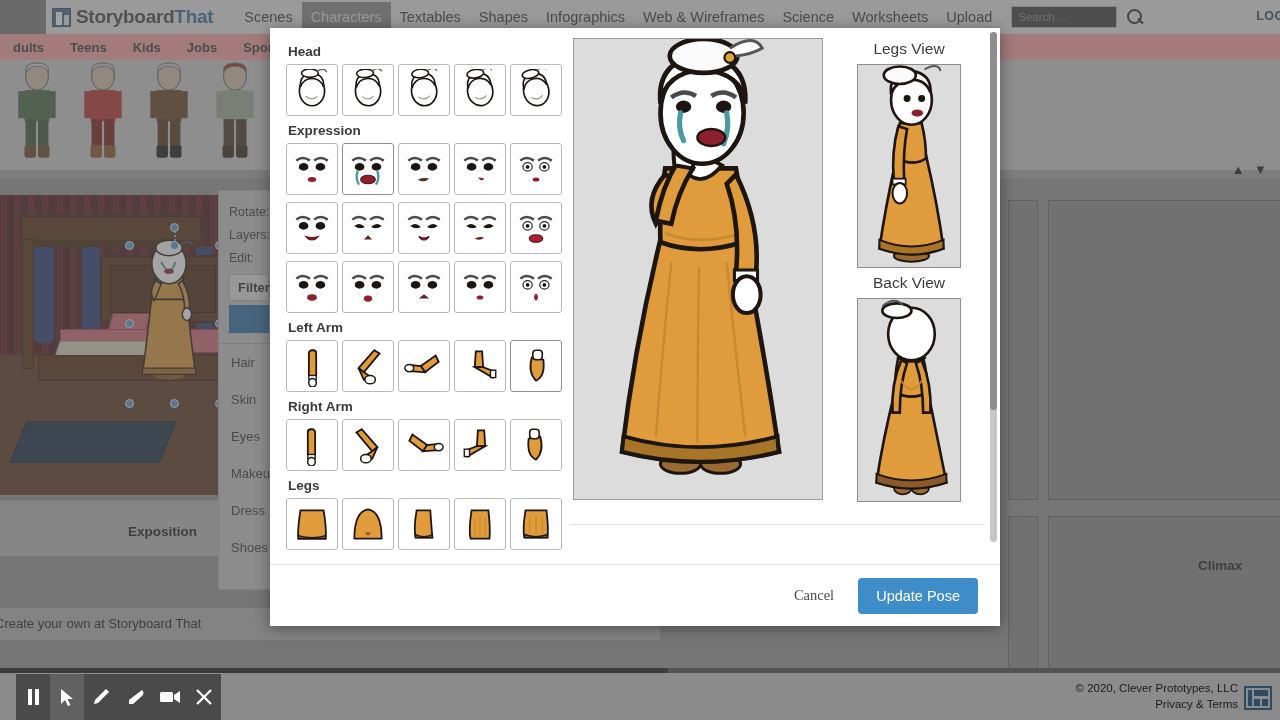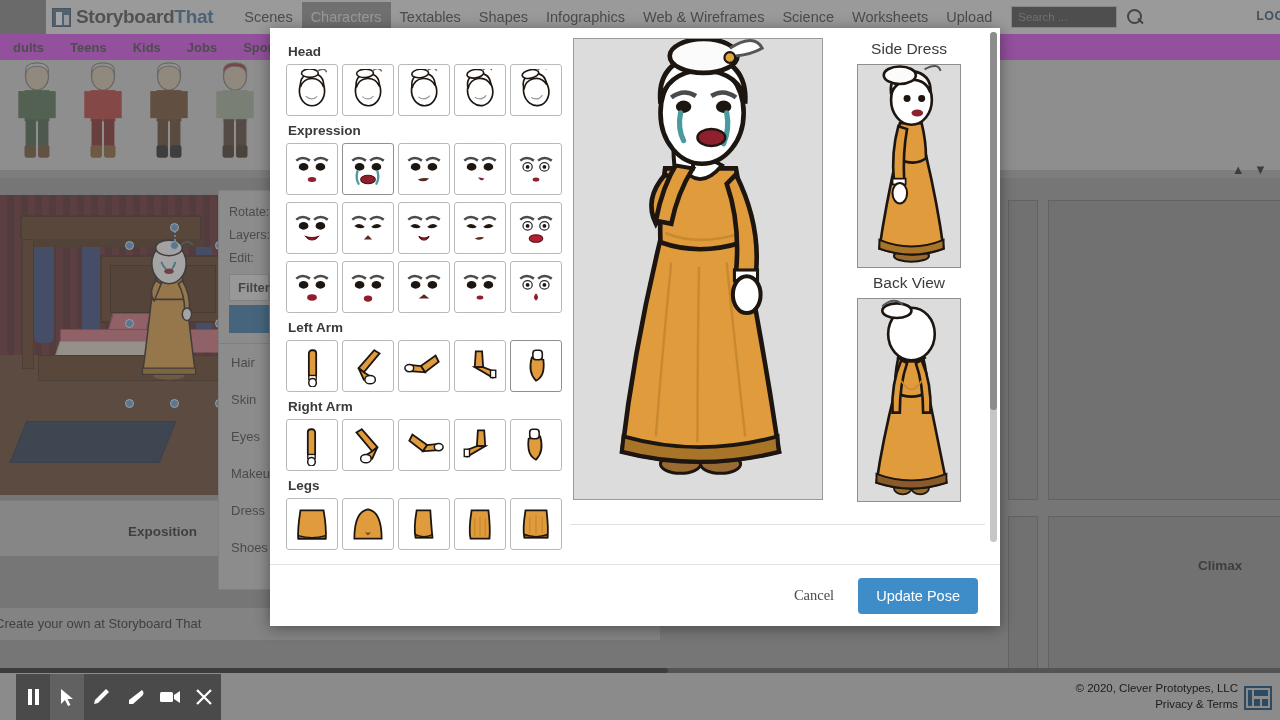--- a/index.html
+++ b/index.html
@@ -46,21 +46,21 @@
   }
   .search-ico::after {
     content:""; position:absolute; left:10px; top:11px; width:7px; height:2px;
     background:#2b2b2b; transform: rotate(45deg);
   }
   .logout { position: absolute; right: 10px; top: 9px; font-size: 12.5px; font-weight: bold; color: #2c4a66; letter-spacing: .4px; }
 
   
   .subnav {
     position: absolute; top: 34px; left: 0; width: 1280px; height: 26px;
-    background: #d946ef; display: flex; align-items: center;
+    background: #fca5a5; display: flex; align-items: center;
   }
   .subnav-item { font-size: 13px; font-weight: bold; color: #3f3f3f; padding: 0 13px; white-space: nowrap; }
 
   
   .charstrip {
     position: absolute; top: 60px; left: 0; width: 1280px; height: 110px;
     background: #cfcfcf; display: flex; align-items: flex-end; padding: 0 4px 4px;
     gap: 0; overflow: hidden;
   }
   .char-thumb { width: 66px; height: 104px; position: relative; flex: 0 0 auto; }
@@ -864,21 +864,21 @@
 
             <path d="M68 48 Q66 58 70 66" stroke="#4a9aa0" stroke-width="3.4" fill="none" stroke-linecap="round"></path>
             <path d="M98 48 Q100 58 96 68" stroke="#4a9aa0" stroke-width="3.4" fill="none" stroke-linecap="round"></path>
 
             <ellipse cx="88" cy="64" rx="9" ry="5.5" fill="#8e1f2d" stroke="#1d1610" stroke-width="1.6"></ellipse>
           </svg>
         </div>
       </div>
 
       <div class="views-col">
-        <div class="view-title">Side Dress</div>
+        <div class="view-title">Legs View</div>
         <div class="view-box">
           <svg viewBox="0 0 70 140" width="104" height="204">
             <ellipse cx="36" cy="131" rx="12" ry="4" fill="#9a6a33" stroke="#1d1610" stroke-width="1.4"></ellipse>
             <path d="M26 62 Q18 98 14 126 Q38 134 58 126 Q54 96 46 62 Z" fill="#e09b3d" stroke="#1d1610" stroke-width="1.8"></path>
             <path d="M14 120 Q36 129 58 120 L58 126 Q36 134 14 126 Z" fill="#a87428" stroke="#1d1610" stroke-width="1.4"></path>
             <path d="M28 40 Q24 54 26 64 Q38 70 46 64 Q46 52 43 40 Z" fill="#e09b3d" stroke="#1d1610" stroke-width="1.8"></path>
             <path d="M27 42 Q22 60 24 80 L31 80 Q30 60 33 44 Z" fill="#e09b3d" stroke="#1d1610" stroke-width="1.8"></path>
             <rect x="23" y="78" width="9" height="4" fill="#fff" stroke="#1d1610" stroke-width="1.2"></rect>
             <ellipse cx="28" cy="88" rx="5" ry="7" fill="#fff" stroke="#1d1610" stroke-width="1.4"></ellipse>
             <ellipse cx="36" cy="24" rx="14" ry="17" fill="#fff" stroke="#1d1610" stroke-width="1.8"></ellipse>

